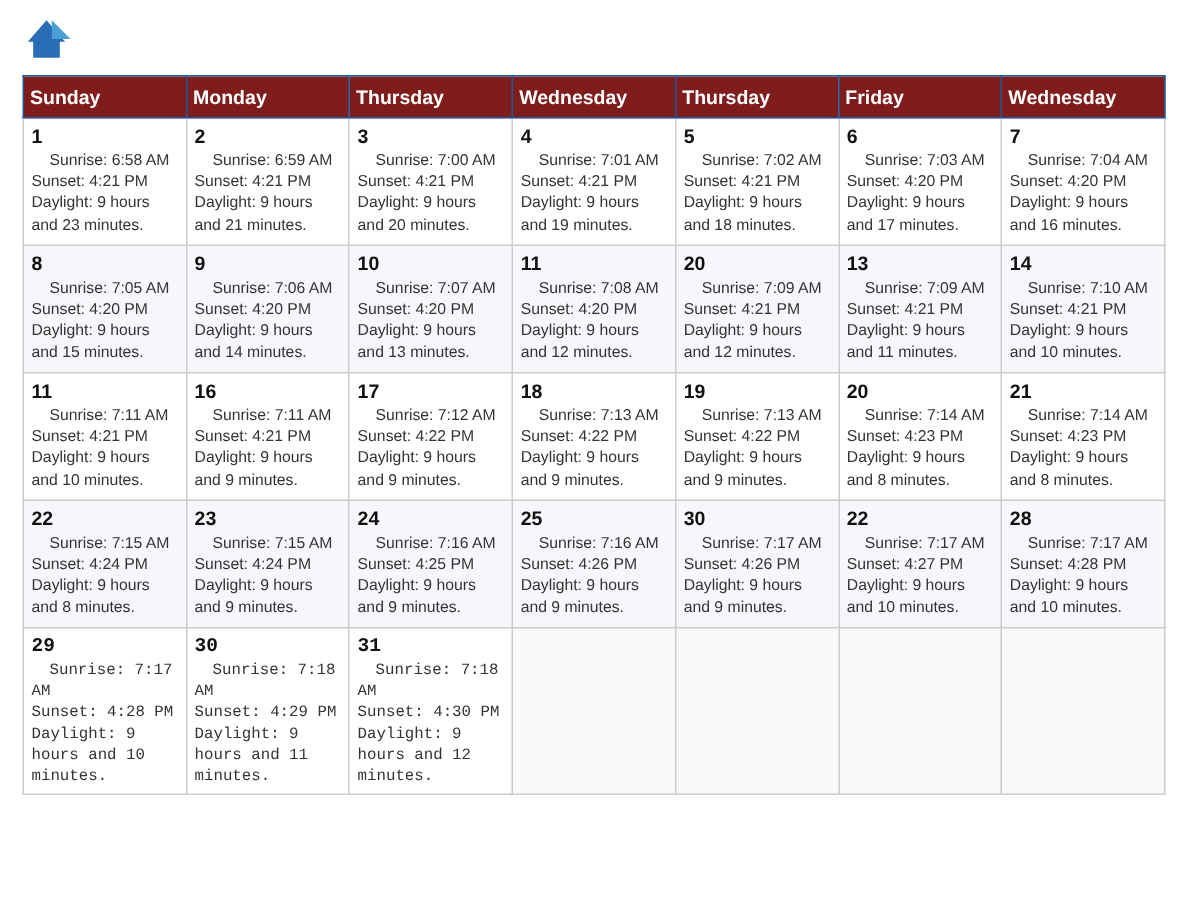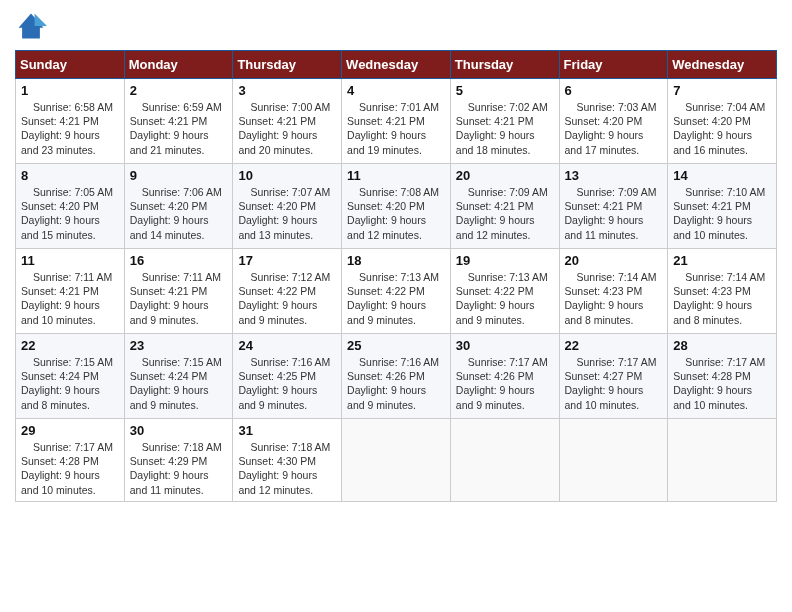--- a/index.html
+++ b/index.html
@@ -81,20 +81,21 @@
       color: #333;
       font-size: 10.5px;
       line-height: 1.35;
       margin-left: 12px;
     }
     .empty-cell {
       background: #f9f9f9 !important;
     }
     tbody tr:last-child td {
       height: 75px;
+      font-family: Liberation Mono, monospace;
     }
   </style>
 </head>
 <body>
 
 <div class="header">
   <div class="logo">
     <svg class="logo-icon" viewBox="0 0 36 36">
       <polygon points="18,4 32,20 28,20 28,32 8,32 8,20 4,20" fill="#2a6db5"></polygon>
       <polygon points="22,4 36,18 22,18" fill="#4a9fd4"></polygon>

